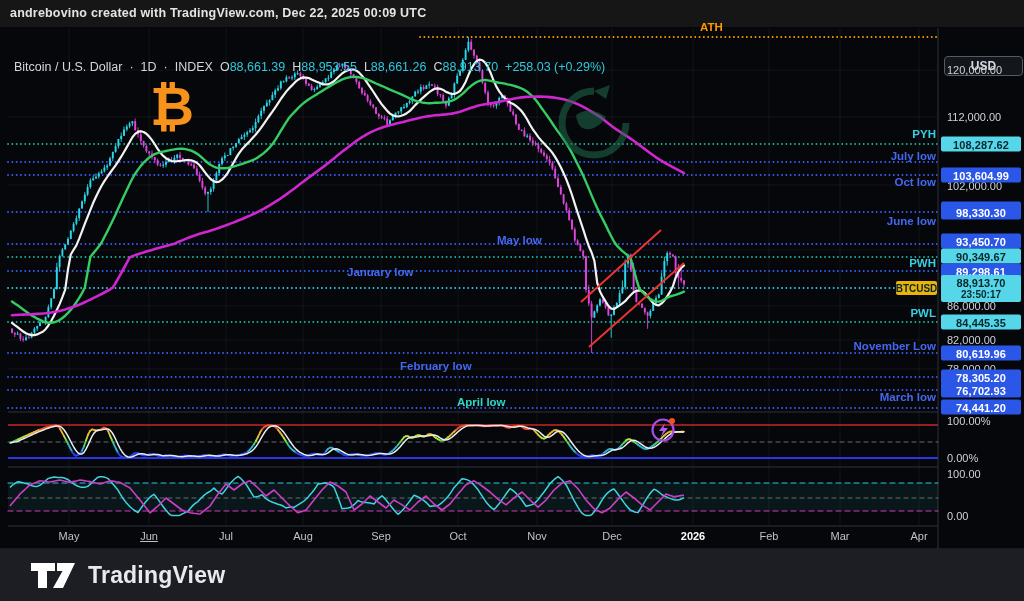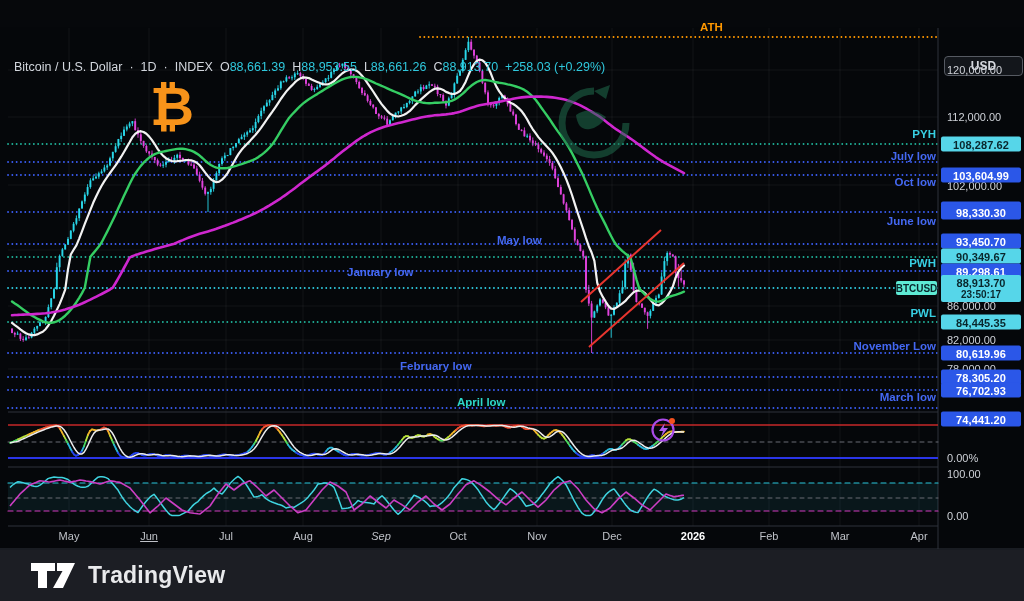--- a/index.html
+++ b/index.html
@@ -19,21 +19,21 @@
   .lvl-label{position:absolute;font-size:11.5px;font-weight:700;white-space:nowrap;transform:translateY(-50%);}
   .scale-text{position:absolute;font-size:11px;color:#cfd2d8;transform:translateY(-50%);left:947px;}
   .badge{position:absolute;left:941px;width:80px;height:15px;border-radius:2px;font-size:11px;font-weight:700;
        display:flex;align-items:center;justify-content:center;transform:translateY(-50%);letter-spacing:.1px;}
   .badge.cyan{background:#56d6e9;color:#09262c;}
   .badge.blue{background:#2b57e8;color:#fff;}
   #current-badge{position:absolute;left:941px;width:80px;height:27px;border-radius:2px;background:#56d6e9;
        color:#09262c;font-weight:700;display:flex;flex-direction:column;align-items:center;justify-content:center;
        line-height:12px;}
   #current-badge .p{font-size:11px;} #current-badge .t{font-size:10px;font-weight:700;}
-  #symbol-badge{position:absolute;left:896px;width:41px;height:14px;background:#5eead4;color:#09262c;
+  #symbol-badge{position:absolute;left:896px;width:41px;height:14px;background:#eab308;color:#09262c;
        border-radius:2px;font-size:10px;font-weight:700;display:flex;align-items:center;justify-content:center;
        transform:translateY(-50%);}
   #usd-button{position:absolute;left:944px;top:29px;width:77px;height:18px;border:1px solid #565a62;
        border-radius:4px;background:#13161b;color:#d6d9df;font-size:12px;font-weight:700;
        display:flex;align-items:center;justify-content:center;}
   .month{position:absolute;top:530px;font-size:11px;color:#bfc2c8;transform:translateX(-50%);}
   .month.year{color:#fff;font-weight:700;}
   #btc-logo{left:150px;top:52px;font-size:54px;font-weight:700;color:#f7931a;line-height:1;}
   #watermark{left:556px;top:58px;width:190px;height:80px;opacity:.55;}
   #wm-text{position:absolute;left:76px;top:16px;color:#1f6b4d;font-weight:700;font-size:15px;
@@ -41,20 +41,21 @@
   #flash-icon{left:650px;top:388px;width:28px;height:28px;}
   #footer{left:0;top:550px;width:1024px;height:51px;background:#1c1e24;display:flex;align-items:center;}
   #tv-mark{margin-left:30px;}
   #tv-name{color:#e9eaec;font-size:23px;font-weight:700;margin-left:12px;letter-spacing:.2px;}
 </style>
 </head>
 <body>
 
 <div id="app">
 
+  <div class="abs" id="attribution-bar">andrebovino created with TradingView.com, Dec 22, 2025 00:09 UTC</div>
 
   <div class="abs" id="left-frame"></div>
 
   <div class="abs" id="chart-root">
     <svg id="chart-svg" width="1024" height="523" viewBox="0 27 1024 523">
         <line x1="8" y1="70" x2="938" y2="70" stroke="rgba(255,255,255,0.06)" stroke-width="1"></line>
         <line x1="8" y1="117" x2="938" y2="117" stroke="rgba(255,255,255,0.06)" stroke-width="1"></line>
         <line x1="8" y1="185" x2="938" y2="185" stroke="rgba(255,255,255,0.06)" stroke-width="1"></line>
         <line x1="8" y1="250" x2="938" y2="250" stroke="rgba(255,255,255,0.06)" stroke-width="1"></line>
         <line x1="8" y1="306" x2="938" y2="306" stroke="rgba(255,255,255,0.06)" stroke-width="1"></line>
@@ -977,21 +978,21 @@
         <div class="badge blue" style="top: 134px; margin-top: 48px;">105,159.03</div>
         <div class="badge blue" style="top: 148px;">103,604.99</div>
         <div class="badge blue" style="top: 185px;">98,330.30</div>
         <div class="badge blue" style="top: 214px;">93,450.70</div>
         <div class="badge cyan" style="top: 229px;">90,349.67</div>
         <div class="badge blue" style="top: 244px;">89,298.61</div>
         <div class="badge cyan" style="top: 295px;">84,445.35</div>
         <div class="badge blue" style="top: 326px;">80,619.96</div>
         <div class="badge blue" style="top: 350px;">78,305.20</div>
         <div class="badge blue" style="top: 363px;">76,702.93</div>
-        <div class="badge blue" style="top: 392px; text-align: center;">74,441.20</div>
+        <div class="badge blue" style="top: 380px; text-align: center;">74,441.20</div>
         <div id="current-badge" style="top: 248px;">
           <span class="p">88,913.70</span>
           <span class="t">23:50:17</span>
         </div>
         <div id="symbol-badge" style="top: 261px;">BTCUSD</div>
         <div class="lvl-label" style="top: 0px; color: rgb(255, 152, 0); left: 700px;">ATH</div>
         <div class="lvl-label" style="top: 107px; color: rgb(56, 207, 227); right: 88px;">PYH</div>
         <div class="lvl-label" style="top: 129px; color: rgb(68, 104, 242); right: 88px;">July low</div>
         <div class="lvl-label" style="top: 155px; color: rgb(68, 104, 242); right: 88px;">Oct low</div>
         <div class="lvl-label" style="top: 194px; color: rgb(68, 104, 242); right: 88px;">June low</div>
@@ -1000,21 +1001,21 @@
         <div class="lvl-label" style="top: 245px; color: rgb(68, 104, 242); left: 347px;">January low</div>
         <div class="lvl-label" style="top: 286px; color: rgb(56, 207, 227); right: 88px;">PWL</div>
         <div class="lvl-label" style="top: 319px; color: rgb(68, 104, 242); right: 88px;">November Low</div>
         <div class="lvl-label" style="top: 339px; color: rgb(68, 104, 242); left: 400px;">February low</div>
         <div class="lvl-label" style="top: 370px; color: rgb(68, 104, 242); right: 88px;">March low</div>
         <div class="lvl-label" style="top: 375px; color: rgb(45, 216, 200); left: 457px;">April low</div>
         <div class="month" style="left: 69px; top: 503px;">May</div>
         <div class="month" style="left: 149px; top: 503px; text-decoration: underline;">Jun</div>
         <div class="month" style="left: 226px; top: 503px;">Jul</div>
         <div class="month" style="left: 303px; top: 503px;">Aug</div>
-        <div class="month" style="left: 381px; top: 503px; font-style: italic;">Sep</div>
+        <div class="month" style="left: 381px; top: 503px;">Sep</div>
         <div class="month" style="left: 458px; top: 503px;">Oct</div>
         <div class="month" style="left: 537px; top: 503px;">Nov</div>
         <div class="month" style="left: 612px; top: 503px;">Dec</div>
         <div class="month year" style="left: 693px; top: 503px;">2026</div>
         <div class="month" style="left: 769px; top: 503px;">Feb</div>
         <div class="month" style="left: 840px; top: 503px;">Mar</div>
         <div class="month" style="left: 919px; top: 503px;">Apr</div>
       </div>
   </div>
 

